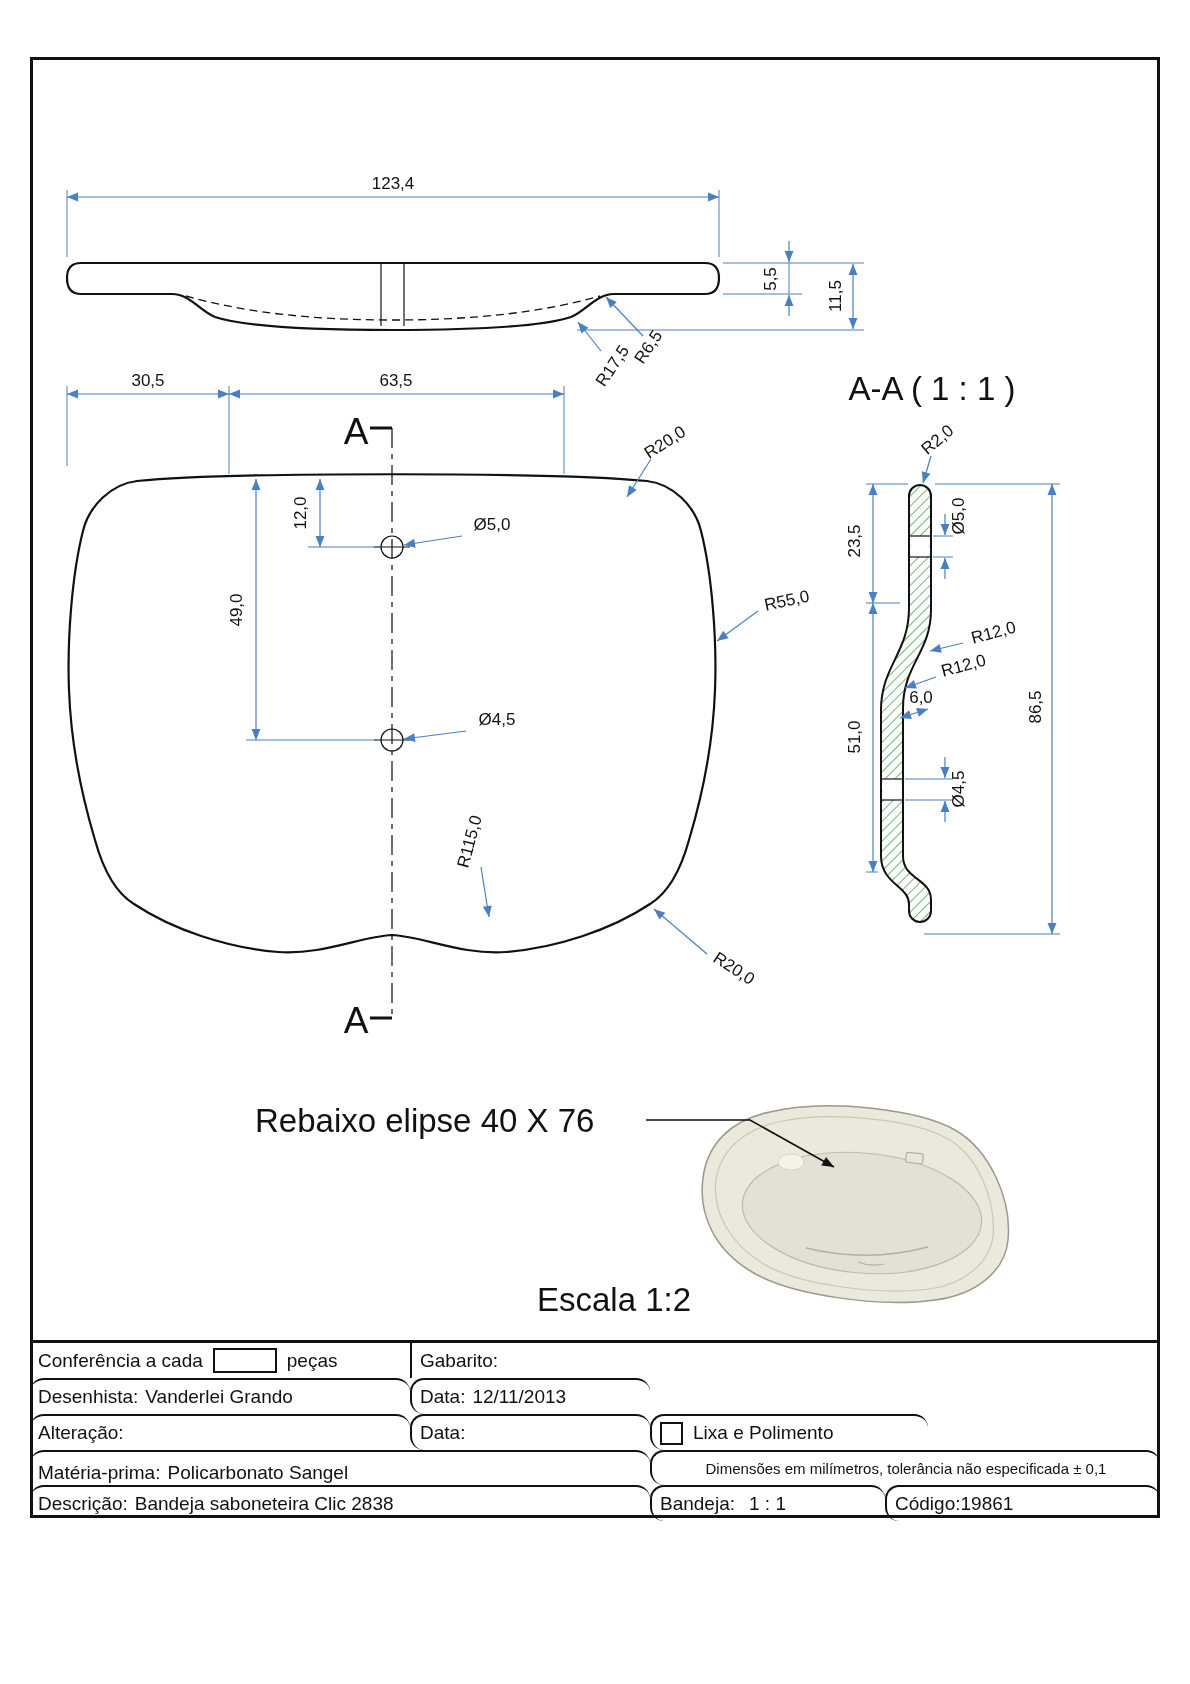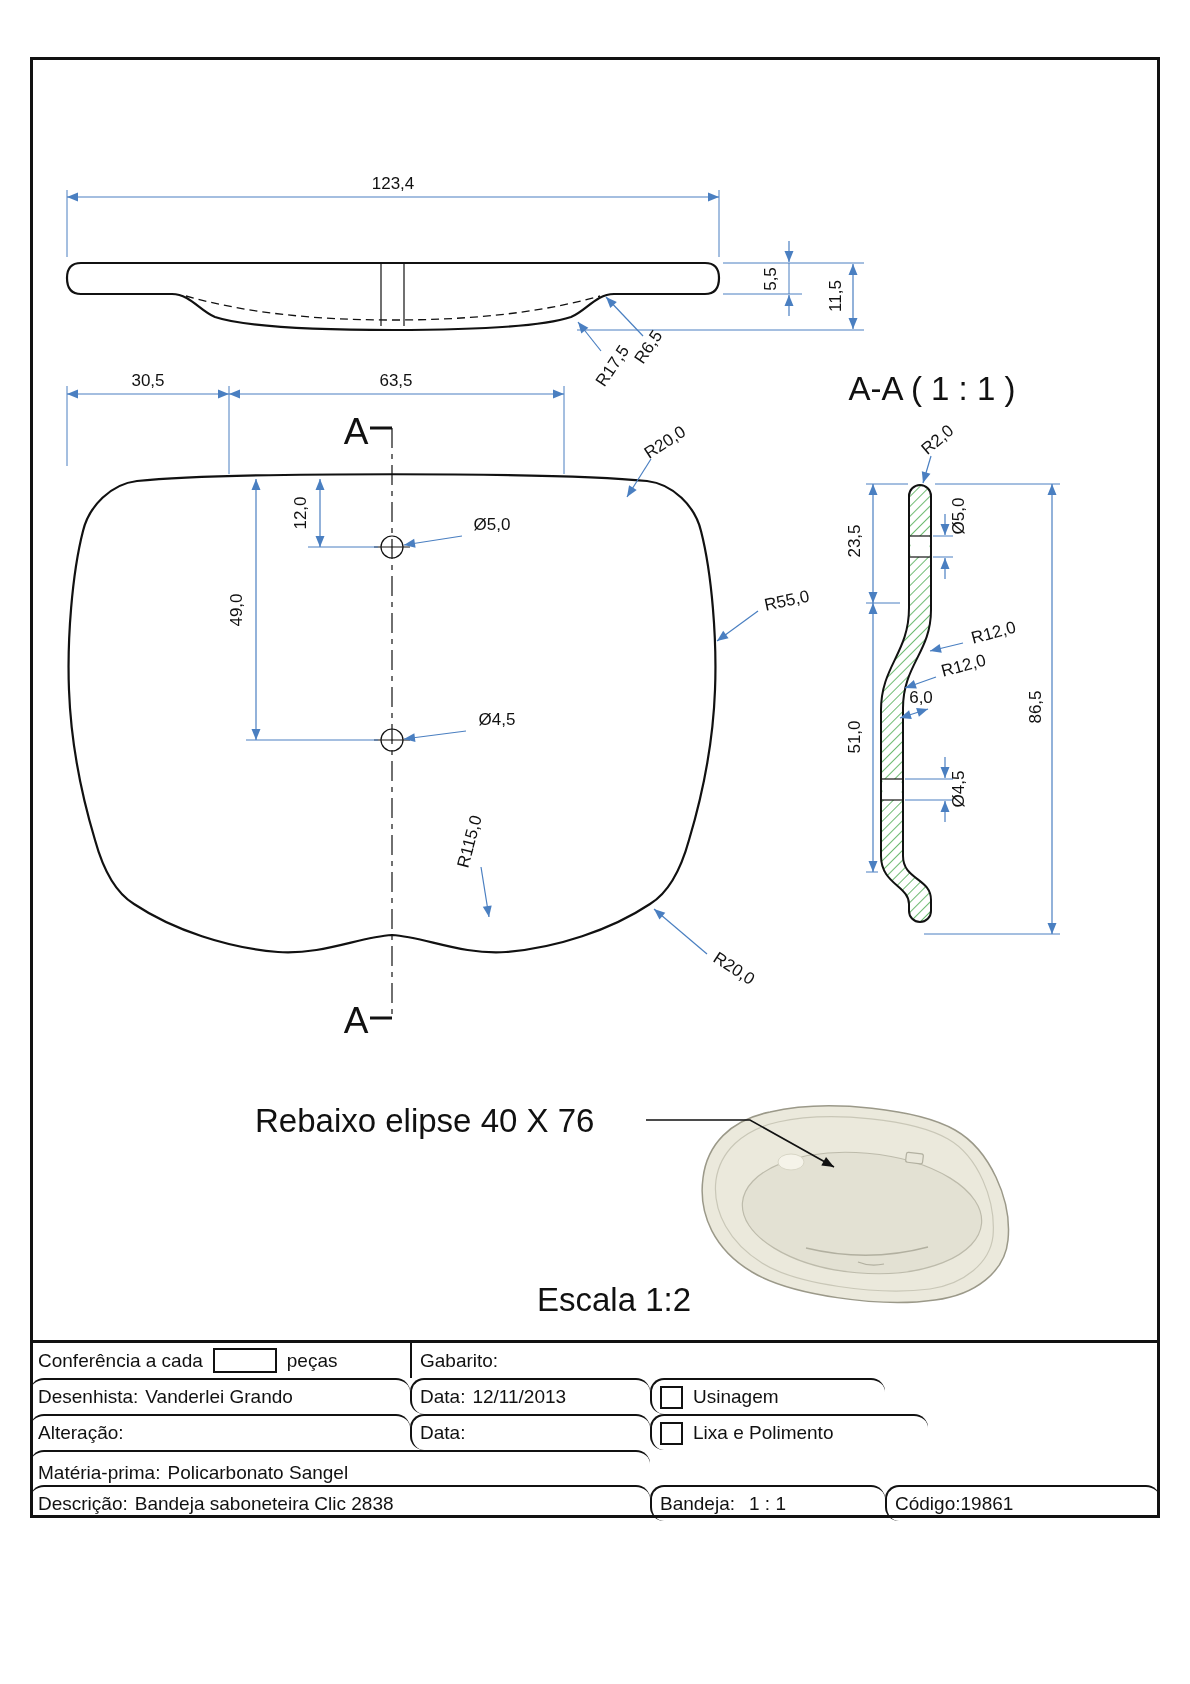--- a/index.html
+++ b/index.html
@@ -190,41 +190,40 @@
   <div class="cell bt" style="left:0;top:35px;width:380px;height:36px;">
     <span>Desenhista:</span>
       <span class="gap"></span>
     <span>Vanderlei Grando</span>
   </div>
   <div class="cell bl bt" style="left:380px;top:35px;width:240px;height:36px;">
     <span>Data:</span>
       <span class="gap"></span>
     <span>12/11/2013</span>
   </div>
-  <div class="cell bl bt" style="left:620px;top:35px;width:235px;height:36px;">
-    <span class="cb"></span>
-    <span>Usinagem</span>
-  </div>
 
   <div class="cell bt" style="left:0;top:71px;width:380px;height:36px;">
     <span>Alteração:</span>
   </div>
   <div class="cell bl bt" style="left:380px;top:71px;width:240px;height:36px;">
     <span>Data:</span>
   </div>
   <div class="cell bl bt" style="left:620px;top:71px;width:278px;height:36px;">
     <span class="cb"></span>
     <span>Lixa e Polimento</span>
   </div>
 
   <div class="cell bt" style="left:0;top:107px;width:620px;height:44px;">
     <span>Matéria-prima:</span>
       <span class="gap"></span>
     <span>Policarbonato Sangel</span>
   </div>
+  <div class="cell bl bt small-note" style="left:620px;top:107px;width:510px;height:35px;">
+    <span>Dimensões em milímetros, tolerância não especificada ± 0,1</span>
+  </div>
 
   <div class="cell bt" style="left:0;top:142px;width:620px;height:36px;">
     <span>Descrição:</span>
       <span class="gap"></span>
     <span>Bandeja saboneteira Clic 2838</span>
   </div>
   <div class="cell bl bt" style="left:620px;top:142px;width:235px;height:36px;">
     <span>Bandeja:</span>
       <span class="gap"></span>
       <span class="gap"></span>

